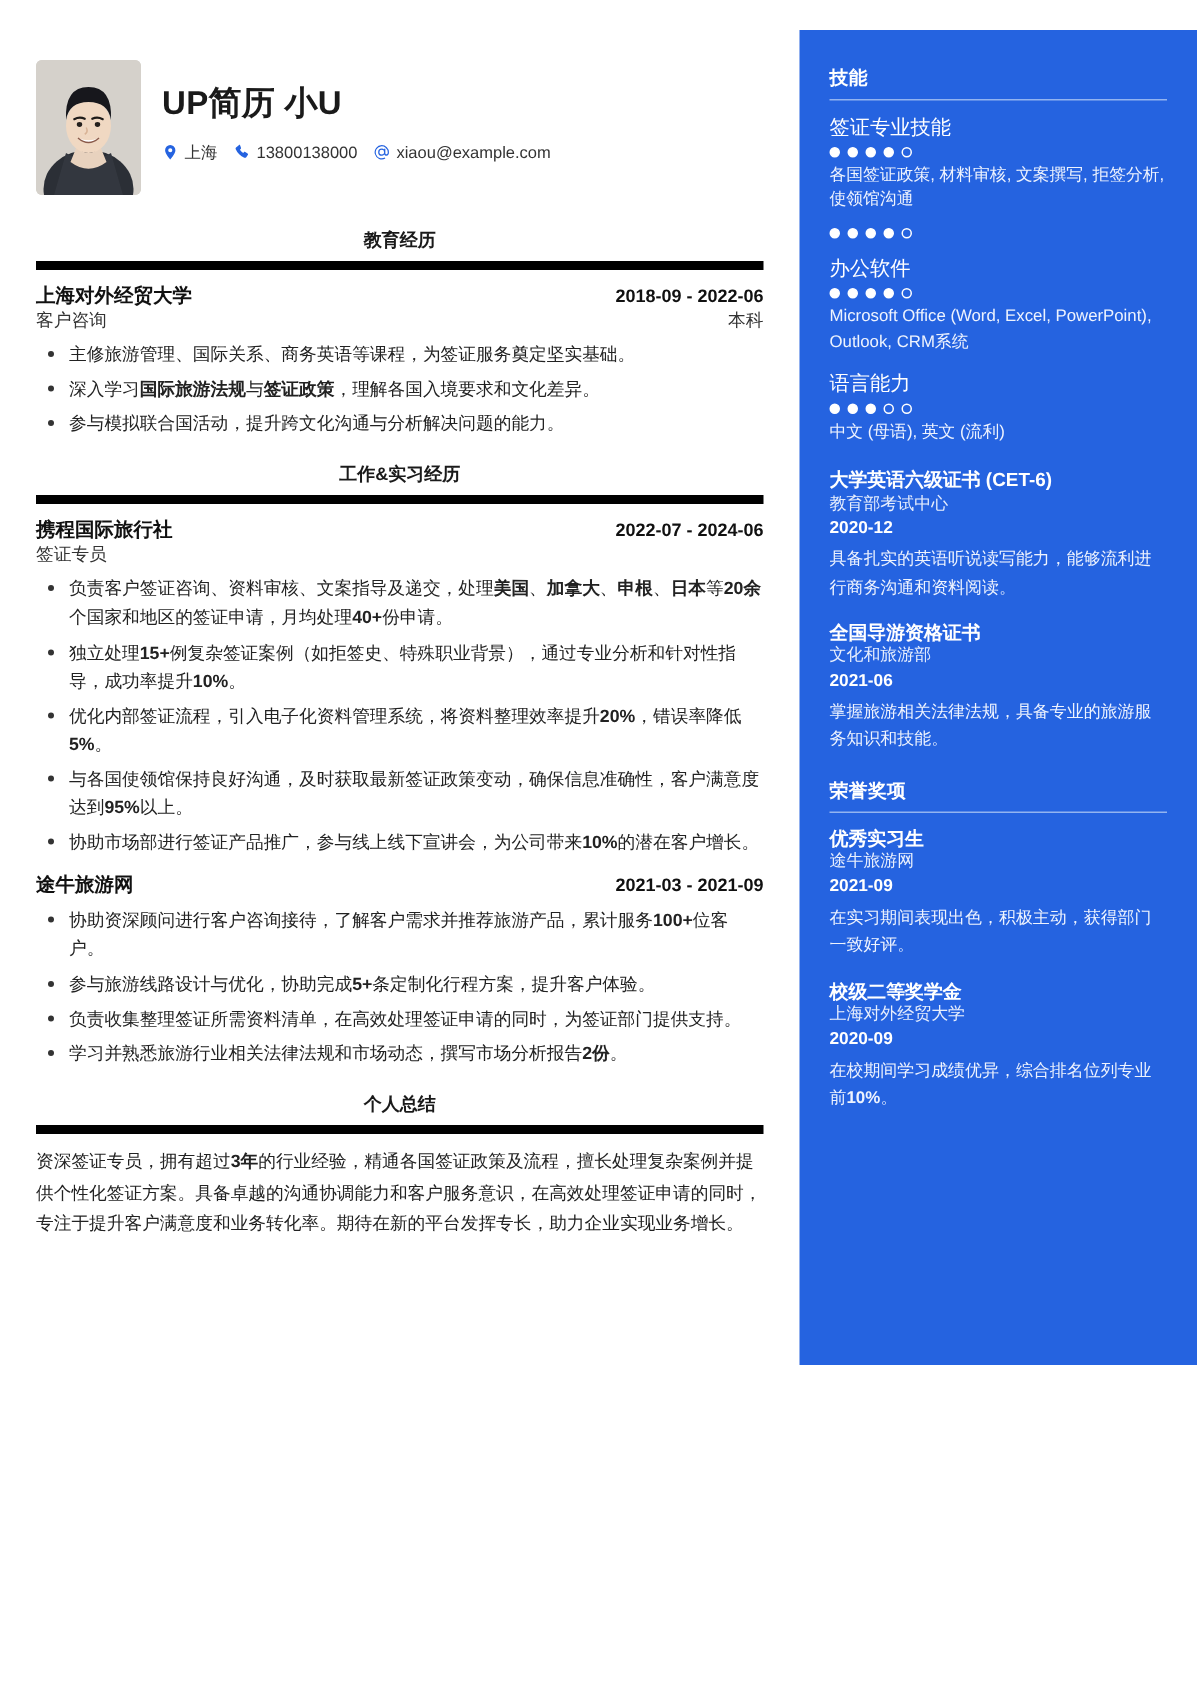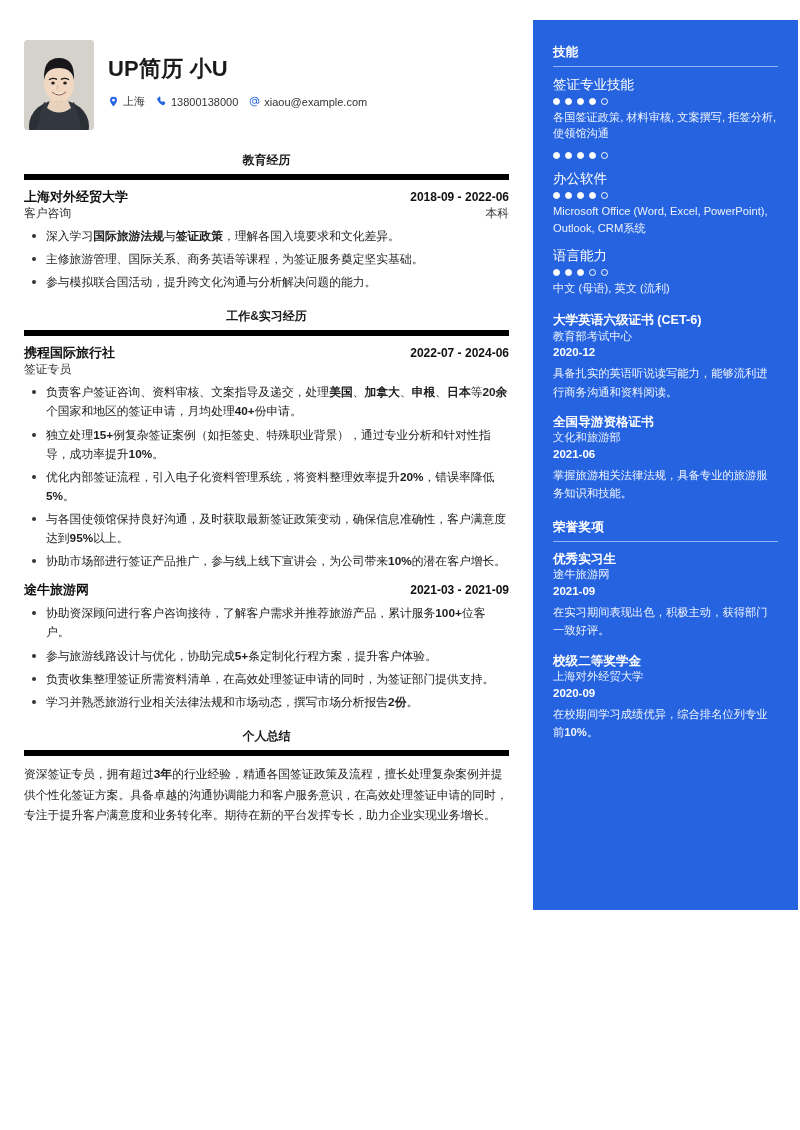--- a/index.html
+++ b/index.html
@@ -195,22 +195,22 @@
     <div class="entry">
       <div class="entry-row">
         <span class="entry-org">上海对外经贸大学</span>
         <span class="entry-date">2018-09 - 2022-06</span>
       </div>
       <div class="entry-row">
         <span class="entry-sub">客户咨询</span>
         <span class="entry-meta">本科</span>
       </div>
       <ul class="bullets">
+              <li>主修旅游管理、国际关系、商务英语等课程，为签证服务奠定坚实基础。</li>
               <li>深入学习<b>国际旅游法规</b>与<b>签证政策</b>，理解各国入境要求和文化差异。</li>
-              <li>主修旅游管理、国际关系、商务英语等课程，为签证服务奠定坚实基础。</li>
               <li>参与模拟联合国活动，提升跨文化沟通与分析解决问题的能力。</li>
             </ul>
     </div>
         </div>
     </div>
 
     <div class="section">
       <div class="section-title">工作&amp;实习经历</div>
       <div>
     <div class="entry">

